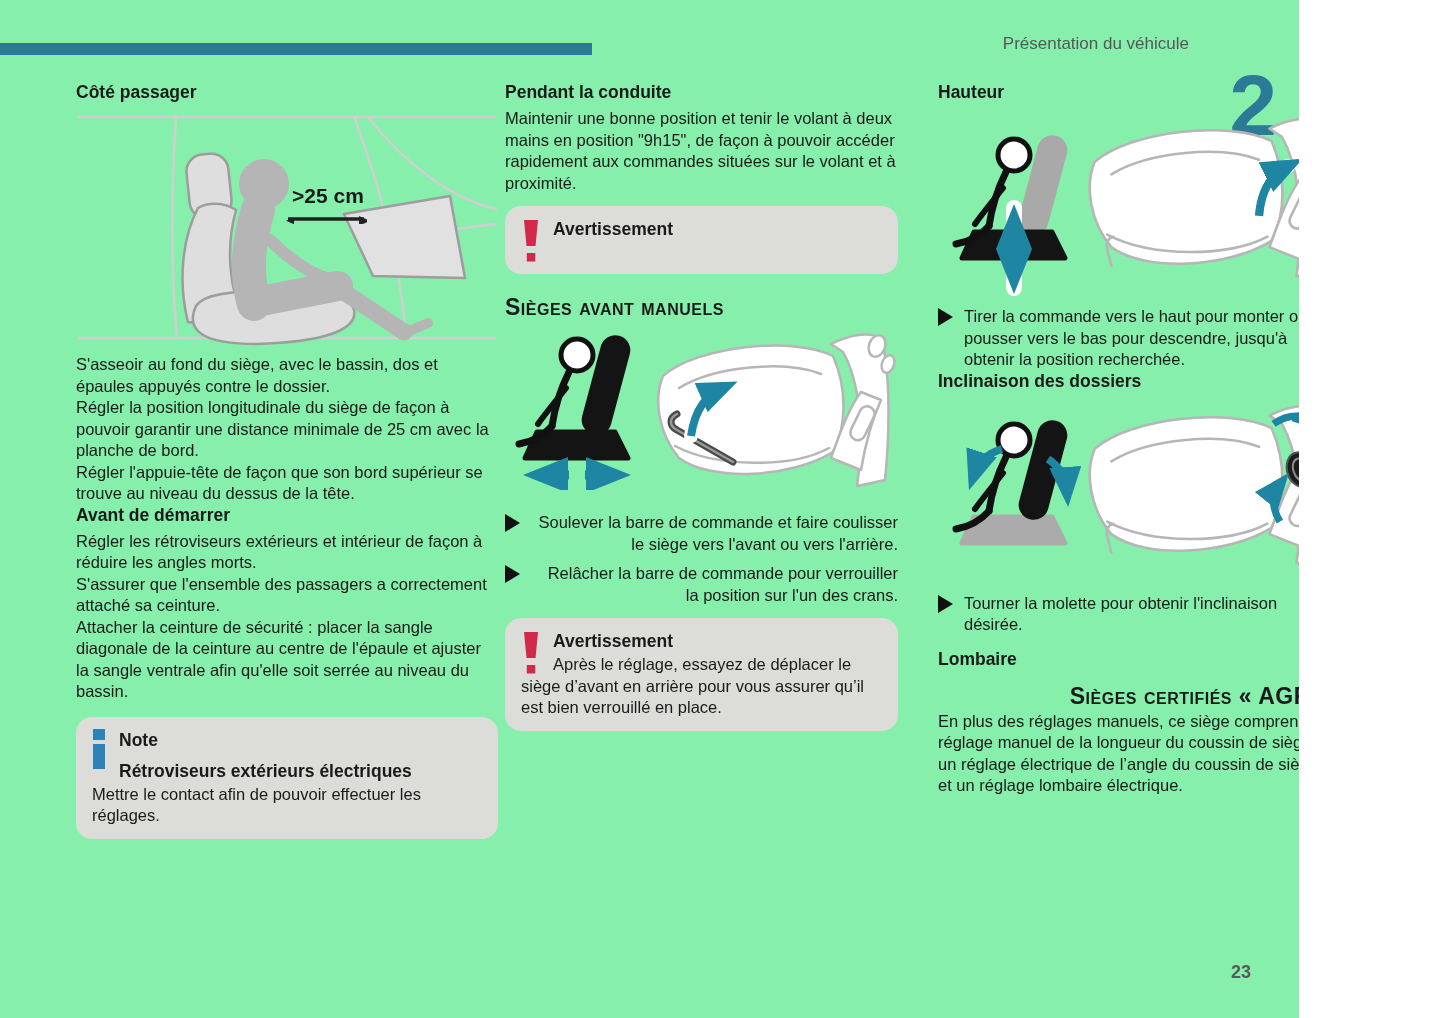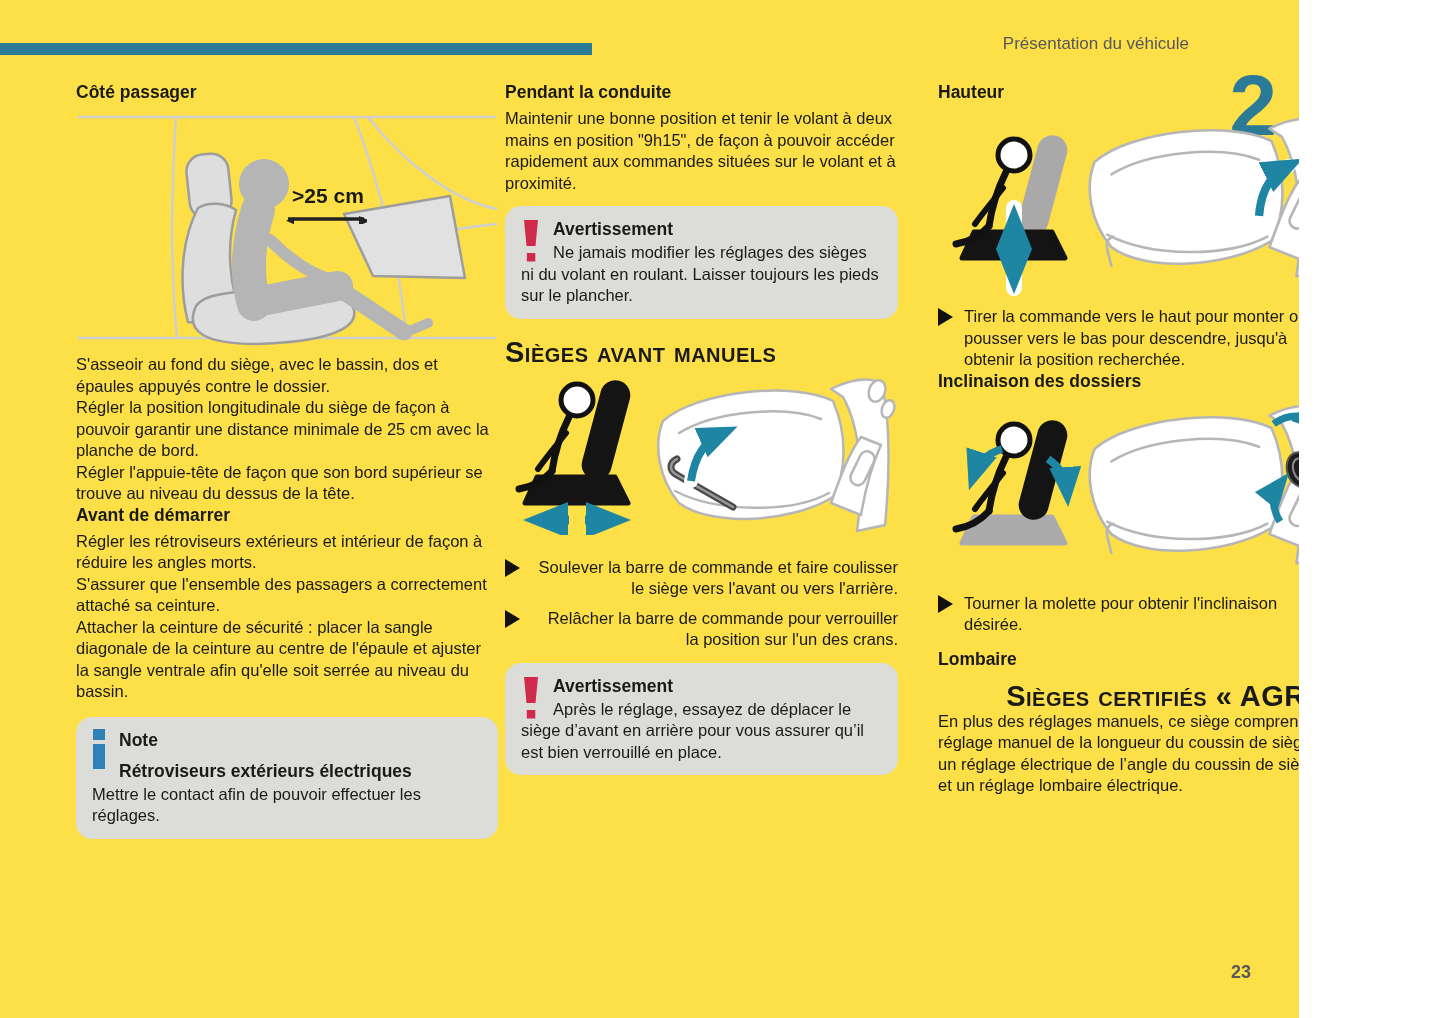--- a/index.html
+++ b/index.html
@@ -1,31 +1,31 @@
 <!DOCTYPE html>
 <html><head>
 <meta charset="utf-8">
 <style>
   html,body{margin:0;padding:0;background:#ffffff;}
   .page{
-    position:relative;width:1299px;height:1018px;background:#fde047;
+    position:relative;width:1299px;height:1018px;background:#86efac;
     font-family:"Liberation Sans",sans-serif;color:#1a1a1a;overflow:hidden;
   }
   .topbar{position:absolute;left:0;top:43px;width:592px;height:12px;background:#2b7a96;}
   .runhead{position:absolute;top:34px;right:110px;font-size:17px;color:#57575b;}
   .chapnum{position:absolute;top:62px;right:22px;font-size:86px;font-weight:bold;color:#2b7a96;line-height:1;}
   .pagenum{position:absolute;top:962px;right:48px;font-size:18px;font-weight:bold;color:#59595c;}
 
   .col{position:absolute;top:82px;}
   .col1{left:76px;width:422px;}
   .col2{left:505px;width:393px;}
   .col3{left:938px;width:393px;}
 
   h3.sub{font-size:17.5px;font-weight:bold;margin:0 0 6px 0;line-height:20px;}
-  h2.section{font-size:29px;font-weight:bold;font-variant:small-caps;letter-spacing:.5px;margin:18px 0 0 0;line-height:30px;}
+  h2.section{font-size:23px;font-weight:bold;font-variant:small-caps;letter-spacing:.5px;margin:18px 0 0 0;line-height:30px;}
   p.body{font-size:16.5px;line-height:21.5px;margin:0;}
   .mt8{margin-top:8px;} .mt10{margin-top:10px;} .mt14{margin-top:14px;} .mt16{margin-top:16px;} .mt20{margin-top:20px;}
 
   .figure{display:block;margin-top:6px;}
 
   .graybox{background:#dcddd8;border-radius:16px;padding:12px 16px;overflow:hidden;}
   .warnbox{margin-top:12px;}
   .notebox{margin-top:14px;}
   .warn-icon{float:left;margin:2px 14px 0 2px;}
   .box-title{font-weight:bold;font-size:17.5px;line-height:22px;margin-bottom:2px;}
@@ -116,21 +116,20 @@
   <div class="col col2">
     <h3 class="sub">Pendant la conduite</h3>
     <p class="body">Maintenir une bonne position et tenir le volant à deux mains en position "9h15", de façon à pouvoir accéder rapidement aux commandes situées sur le volant et à proximité.</p>
 
     <div class="graybox warnbox">
       <svg class="warn-icon" width="16" height="42" viewBox="0 0 16 42">
         <polygon points="1,0 15,0 12.5,26 3.5,26" fill="#d02a4b"></polygon>
         <rect x="3.8" y="33" width="8.5" height="8.5" fill="#d02a4b"></rect>
       </svg>
       <div class="box-title">Avertissement</div>
-      <p class="body">Ne jamais modifier les réglages des sièges ni du volant en roulant. Laisser toujours les pieds sur le plancher.</p>
     </div>
 
     <h2 class="section">Sièges avant manuels</h2>
 
     <svg class="figure" width="393" height="162" viewBox="0 0 393 162">
       <defs>
         <marker id="tB" markerWidth="6" markerHeight="6" refX="3" refY="2" orient="auto" markerUnits="strokeWidth">
           <path d="M0,0 L5,2 L0,4 Z" fill="#1e86a3"></path>
         </marker>
       </defs>

